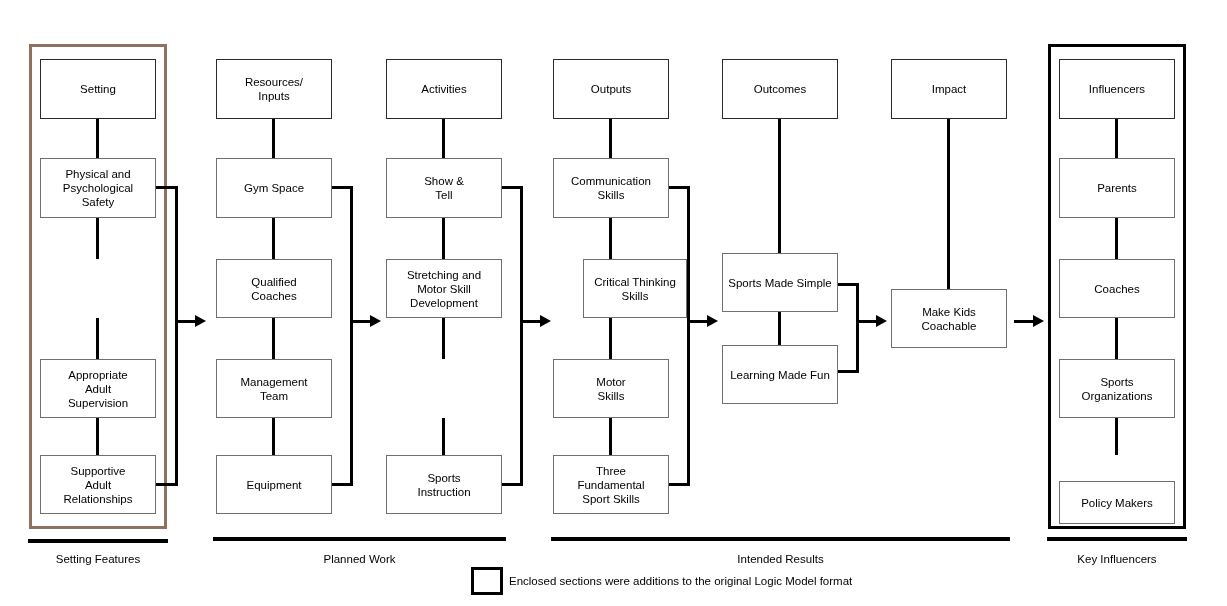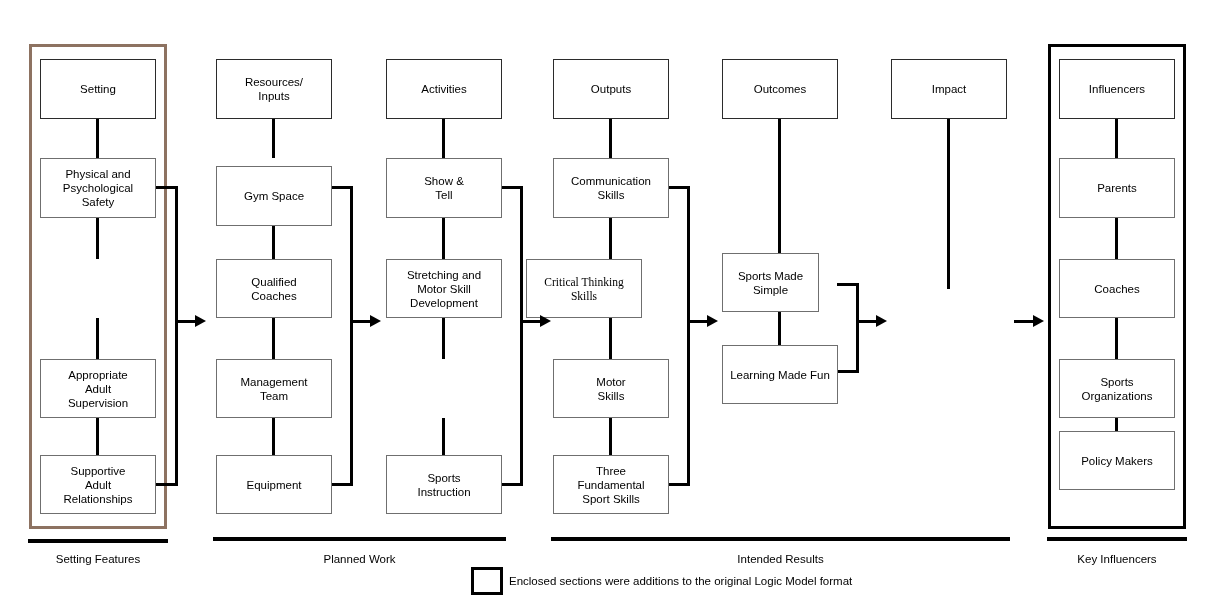--- a/index.html
+++ b/index.html
@@ -125,21 +125,21 @@
 Supervision</div>
   <div class="vlink" style="left:96px; top:418px; height:37px;"></div>
   <div class="node" style="left:40px; top:455px; width:116px; height:59px;">Supportive
 Adult
 Relationships</div>
   <div class="bracket" style="left:156px; top:186px; width:22px; height:300px;"></div>
 
   <div class="node header" style="left:216px; top:59px; width:116px; height:60px;">Resources/
 Inputs</div>
   <div class="vlink" style="left:272px; top:119px; height:39px;"></div>
-  <div class="node" style="left:216px; top:158px; width:116px; height:60px;margin-top:8px;">Gym Space</div>
+  <div class="node" style="left:216px; top:158px; width:116px; height:60px;">Gym Space</div>
   <div class="vlink" style="left:272px; top:218px; height:41px;"></div>
   <div class="node" style="left:216px; top:259px; width:116px; height:59px;">Qualified
 Coaches</div>
   <div class="vlink" style="left:272px; top:318px; height:41px;"></div>
   <div class="node" style="left:216px; top:359px; width:116px; height:59px;">Management
 Team</div>
   <div class="vlink" style="left:272px; top:418px; height:37px;"></div>
   <div class="node" style="left:216px; top:455px; width:116px; height:59px;">Equipment</div>
   <div class="bracket" style="left:331px; top:186px; width:22px; height:300px;"></div>
 
@@ -155,51 +155,53 @@
   <div class="vlink" style="left:442px; top:418px; height:37px;"></div>
   <div class="node" style="left:386px; top:455px; width:116px; height:59px;">Sports
 Instruction</div>
   <div class="bracket" style="left:501px; top:186px; width:22px; height:300px;"></div>
 
   <div class="node header" style="left:553px; top:59px; width:116px; height:60px;">Outputs</div>
   <div class="vlink" style="left:609px; top:119px; height:39px;"></div>
   <div class="node" style="left:553px; top:158px; width:116px; height:60px;">Communication
 Skills</div>
   <div class="vlink" style="left:609px; top:218px; height:41px;"></div>
-  <div class="node" style="left:526px; top:259px; width:116px; height:59px;font-family:Liberation Serif, serif;">Critical Thinking
+  <div class="node" style="left:583px; top:259px; width:104px; height:59px;">Critical Thinking
 Skills</div>
   <div class="vlink" style="left:609px; top:318px; height:41px;"></div>
   <div class="node" style="left:553px; top:359px; width:116px; height:59px;">Motor
 Skills</div>
   <div class="vlink" style="left:609px; top:418px; height:37px;"></div>
   <div class="node" style="left:553px; top:455px; width:116px; height:59px;">Three
 Fundamental
 Sport Skills</div>
   <div class="bracket" style="left:668px; top:186px; width:22px; height:300px;"></div>
 
   <div class="node header" style="left:722px; top:59px; width:116px; height:60px;">Outcomes</div>
   <div class="vlink" style="left:778px; top:119px; height:134px;"></div>
-  <div class="node" style="left:722px; top:253px; width:97px; height:59px;">Sports Made Simple</div>
+  <div class="node" style="left:722px; top:253px; width:116px; height:59px;">Sports Made Simple</div>
   <div class="vlink" style="left:778px; top:312px; height:33px;"></div>
   <div class="node" style="left:722px; top:345px; width:116px; height:59px;">Learning Made Fun</div>
   <div class="bracket" style="left:837px; top:283px; width:22px; height:90px;"></div>
 
   <div class="node header" style="left:891px; top:59px; width:116px; height:60px;">Impact</div>
   <div class="vlink" style="left:947px; top:119px; height:170px;"></div>
+  <div class="node" style="left:891px; top:289px; width:116px; height:59px;">Make Kids
+Coachable</div>
 
   <div class="node header" style="left:1059px; top:59px; width:116px; height:60px;">Influencers</div>
   <div class="vlink" style="left:1115px; top:119px; height:39px;"></div>
   <div class="node" style="left:1059px; top:158px; width:116px; height:60px;">Parents</div>
   <div class="vlink" style="left:1115px; top:218px; height:41px;"></div>
   <div class="node" style="left:1059px; top:259px; width:116px; height:59px;">Coaches</div>
   <div class="vlink" style="left:1115px; top:318px; height:41px;"></div>
   <div class="node" style="left:1059px; top:359px; width:116px; height:59px;">Sports
 Organizations</div>
   <div class="vlink" style="left:1115px; top:418px; height:37px;"></div>
-  <div class="node" style="left:1059px; top:431px; width:116px; height:59px;">Policy Makers</div>
+  <div class="node" style="left:1059px; top:481px; width:116px; height:43px;">Policy Makers</div>
 
   <div class="arrow" style="left:178px; top:314px; width:28px; height:14px;">
     <span class="shaft" style="width:18px;"></span>
       <span class="head"></span>
   </div>
   <div class="arrow" style="left:353px; top:314px; width:28px; height:14px;">
     <span class="shaft" style="width:18px;"></span>
       <span class="head"></span>
   </div>
   <div class="arrow" style="left:523px; top:314px; width:28px; height:14px;">

